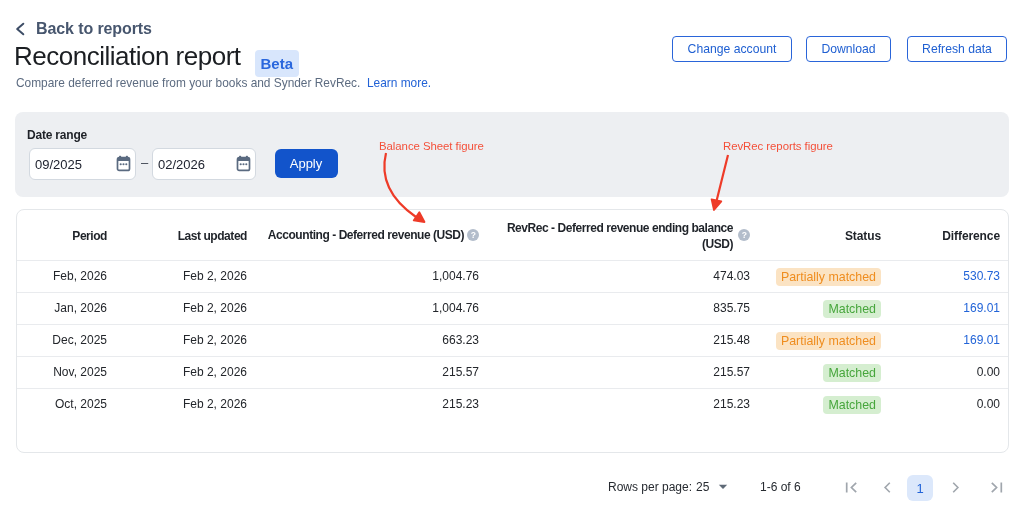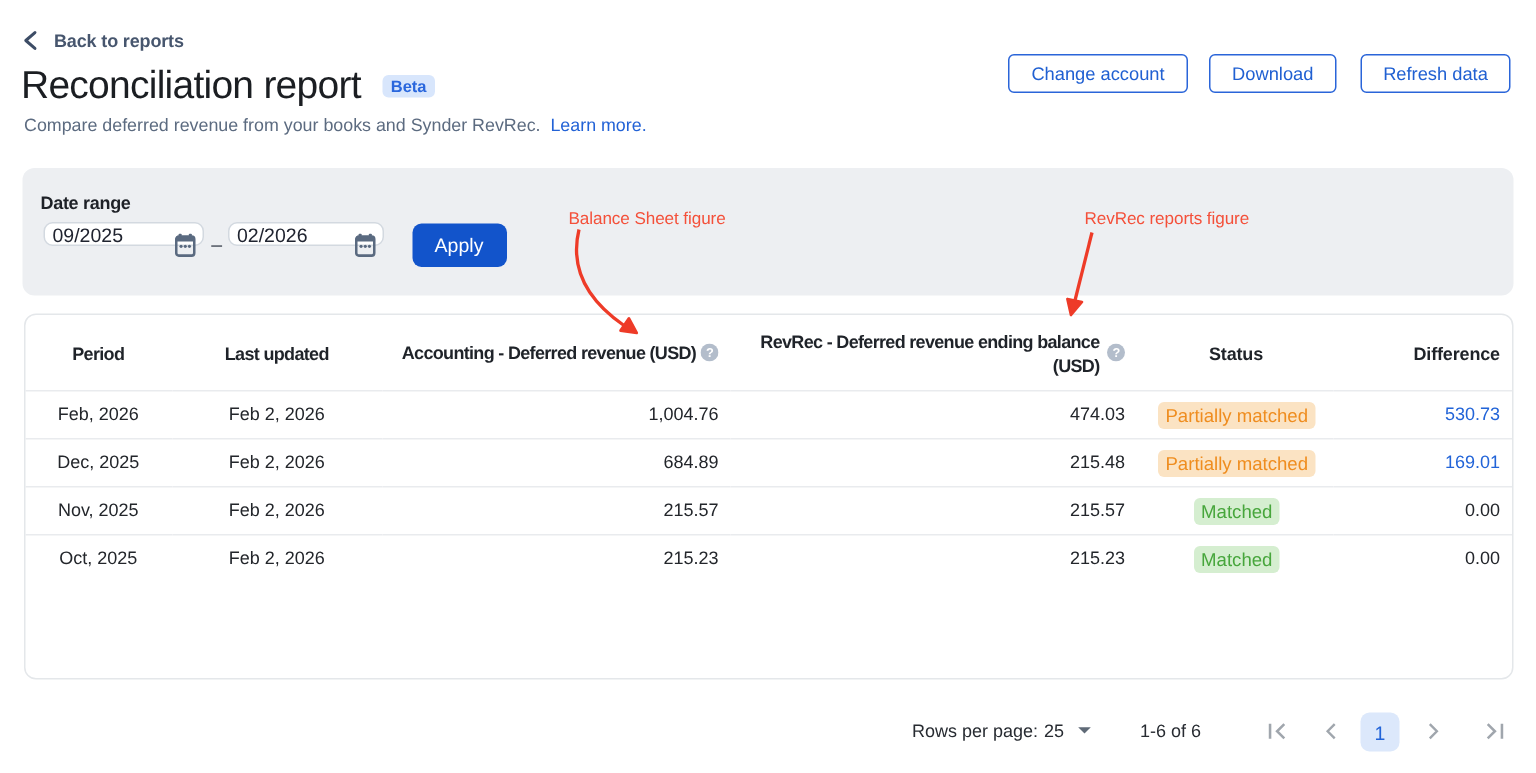--- a/index.html
+++ b/index.html
@@ -1,48 +1,48 @@
 <!DOCTYPE html>
 <html><head>
 <meta charset="utf-8">
 <style>
   * { margin:0; padding:0; box-sizing:border-box; }
   html,body { width:1024px; height:515px; background:#ffffff; font-family:"Liberation Sans",sans-serif; overflow:hidden; }
   body { position:relative; }
   .abs { position:absolute; }
 
   
-  .back { left:13px; top:20px; display:flex; align-items:center; color:#47566e; font-size:12px; font-weight:bold; letter-spacing:-0.1px; }
+  .back { left:13px; top:20px; display:flex; align-items:center; color:#47566e; font-size:16px; font-weight:bold; letter-spacing:-0.1px; }
   .back svg { margin-right:10px; }
 
   
   .h1 { left:14px; top:40.5px; font-size:26px; letter-spacing:-0.5px; color:#1b1e22; }
-  .beta { left:255px; top:50px; height:15px; padding:0 5.5px; background:#d8e6fc; color:#2a67dd; font-size:11px; font-weight:bold; border-radius:4px; display:flex; align-items:center; }
+  .beta { left:255px; top:50px; height:27px; padding:0 5.5px; background:#d8e6fc; color:#2a67dd; font-size:15px; font-weight:bold; border-radius:4px; display:flex; align-items:center; }
   .sub { left:16px; top:75.5px; font-size:11.9px; color:#5c6b80; }
   .sub a { color:#2262d6; text-decoration:none; }
 
   
   .btn { top:36px; height:26px; border:1px solid #2a65d9; border-radius:4px; color:#2060d2; font-size:12.2px; display:flex; align-items:center; justify-content:center; background:#fff; }
 
   
   .panel { left:15px; top:112px; width:993.5px; height:85px; background:#edeff2; border-radius:8px; }
   .dlabel { left:27px; top:128px; font-size:12px; font-weight:bold; letter-spacing:-0.2px; color:#1e2127; }
-  .dinput { top:148px; height:16px; background:#fff; border:1px solid #d3d9e0; border-radius:6px; display:flex; align-items:center; font-size:13px; color:#202430; padding-left:5px; }
+  .dinput { top:148px; height:32px; background:#fff; border:1px solid #d3d9e0; border-radius:6px; display:flex; align-items:center; font-size:13px; color:#202430; padding-left:5px; }
   .dinput svg { position:absolute; right:4.5px; top:5.5px; }
   .dash { left:138.5px; top:155px; width:12px; text-align:center; font-size:13px; color:#39404d; }
   .apply { left:274.5px; top:148.5px; width:63px; height:29px; background:#1254cb; color:#fff; border-radius:6px; font-size:13px; font-weight:500; display:flex; align-items:center; justify-content:center; }
 
   .red { color:#f4503a; font-size:11.4px; font-weight:normal; letter-spacing:-0.05px; line-height:12px; }
 
   
   .tablebox { left:16px; top:209px; width:993px; height:244px; border:1px solid #e4e7ea; border-radius:8px; background:#fff; }
   table { border-collapse:collapse; width:991px; table-layout:fixed; font-size:12px; color:#23262b; }
   th { font-size:12px; font-weight:bold; letter-spacing:-0.45px; color:#1f2329; height:50px; vertical-align:middle; padding-top:4px; }
   td { height:32px; vertical-align:middle; border-top:1px solid #e9ebee; }
-  th, td { padding:0 8px 0 7px; text-align:center; white-space:nowrap; overflow:hidden; }
+  th, td { padding:0 8px 0 7px; text-align:right; white-space:nowrap; overflow:hidden; }
   .r { text-align:right; }
   .blue { color:#2264d8; }
   .badge { display:inline-block; font-size:12.4px; letter-spacing:0; border-radius:4px; padding:2px 5px; line-height:14px; position:relative; top:0.5px; margin-left:1px; }
   .bo { background:#fbe3c3; color:#ef8d1f; }
   .bg { background:#d5eed0; color:#47a63c; }
   .qm { display:inline-block; vertical-align:-2px; }
 
   th { padding-top:3px; }
   
   .pag { top:473px; left:0; width:1024px; height:28px; font-size:12px; color:#272b31; }
@@ -134,23 +134,31 @@
       </tr>
       <tr>
           <td>Feb, 2026</td>
           <td>Feb 2, 2026</td>
           <td class="r">1,004.76</td>
           <td class="r">474.03</td>
           <td style="padding-left:9px;"><span class="badge bo">Partially matched</span></td>
           <td class="r blue">530.73</td>
         </tr>
       <tr>
+          <td>Jan, 2026</td>
+          <td>Feb 2, 2026</td>
+          <td class="r">1,004.76</td>
+          <td class="r">835.75</td>
+          <td style="padding-left:9px;"><span class="badge bg">Matched</span></td>
+          <td class="r blue">169.01</td>
+        </tr>
+      <tr>
           <td>Dec, 2025</td>
           <td>Feb 2, 2026</td>
-          <td class="r">684.89</td>
+          <td class="r">663.23</td>
           <td class="r">215.48</td>
           <td style="padding-left:9px;"><span class="badge bo">Partially matched</span></td>
           <td class="r blue">169.01</td>
         </tr>
       <tr>
           <td>Nov, 2025</td>
           <td>Feb 2, 2026</td>
           <td class="r">215.57</td>
           <td class="r">215.57</td>
           <td style="padding-left:9px;"><span class="badge bg">Matched</span></td>

